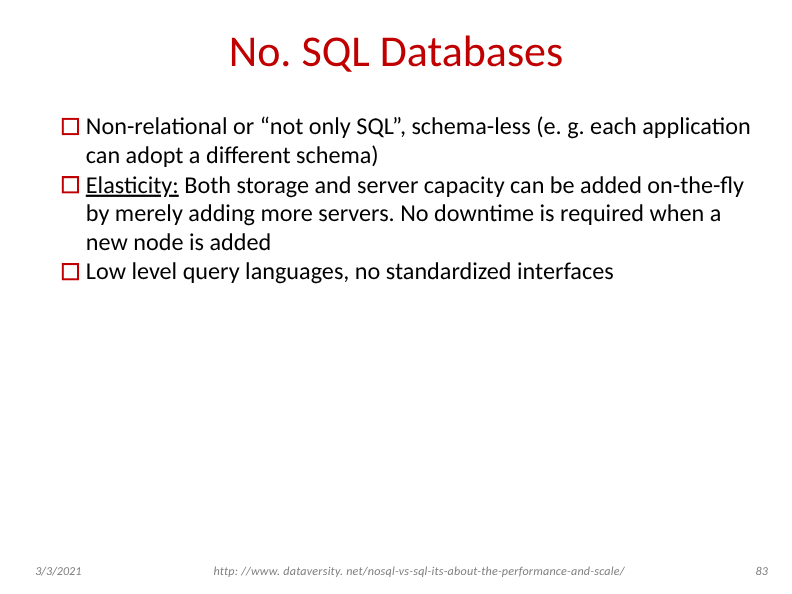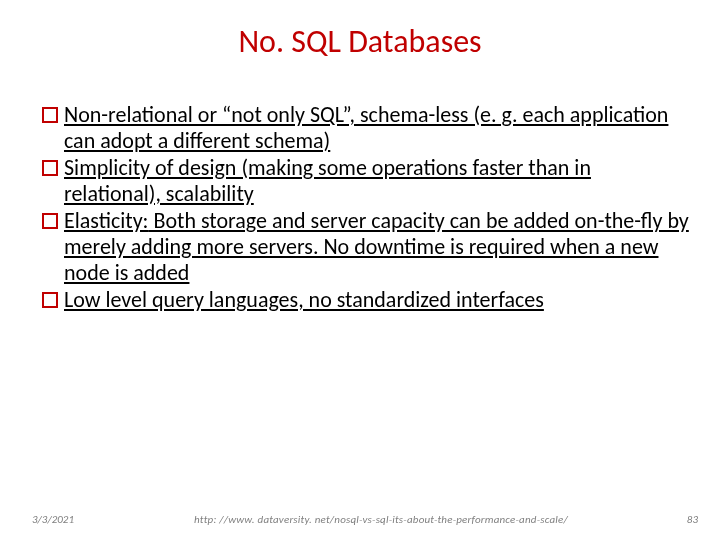--- a/index.html
+++ b/index.html
@@ -17,31 +17,30 @@
     width: 720px;
     height: 540px;
     box-sizing: border-box;
   }
   .title {
     position: absolute;
     top: 22px;
     left: 0;
     right: 0;
     text-align: center;
-    font-size: 32px;
+    font-size: 40px;
     font-weight: 400;
     color: #c00000;
     letter-spacing: 0px;
   }
   .body {
     position: absolute;
     top: 102px;
-    left: 42px;
+    left: 56px;
     right: 30px;
-    text-decoration: underline;
   }
   .item {
     display: flex;
     align-items: flex-start;
     font-size: 22px;
     line-height: 1.18;
     margin: 0 0 1px 0;
   }
   .check {
     flex: 0 0 auto;
@@ -97,28 +96,20 @@
           </svg>
         </span>
       <span class="txt">Non-relational or “not only SQL”, schema-less (e. g. each application can adopt a different schema)</span>
     </div>
     <div class="item">
       <span class="check">
           <svg width="16" height="16" viewBox="0 0 16 16">
             <rect x="1" y="1" width="14" height="14" fill="none" stroke="#c00000" stroke-width="2"></rect>
           </svg>
         </span>
-      <span class="txt">Simplicity of design (making some operations faster than in relational), scalability</span>
-    </div>
-    <div class="item">
-      <span class="check">
-          <svg width="16" height="16" viewBox="0 0 16 16">
-            <rect x="1" y="1" width="14" height="14" fill="none" stroke="#c00000" stroke-width="2"></rect>
-          </svg>
-        </span>
       <span class="txt"><span class="u">Elasticity:</span><span> Both storage and server capacity can be added  on-the-fly by merely adding more servers. No downtime is required when a new node is added</span></span>
     </div>
     <div class="item">
       <span class="check">
           <svg width="16" height="16" viewBox="0 0 16 16">
             <rect x="1" y="1" width="14" height="14" fill="none" stroke="#c00000" stroke-width="2"></rect>
           </svg>
         </span>
       <span class="txt">Low level query languages, no standardized interfaces</span>
     </div>

